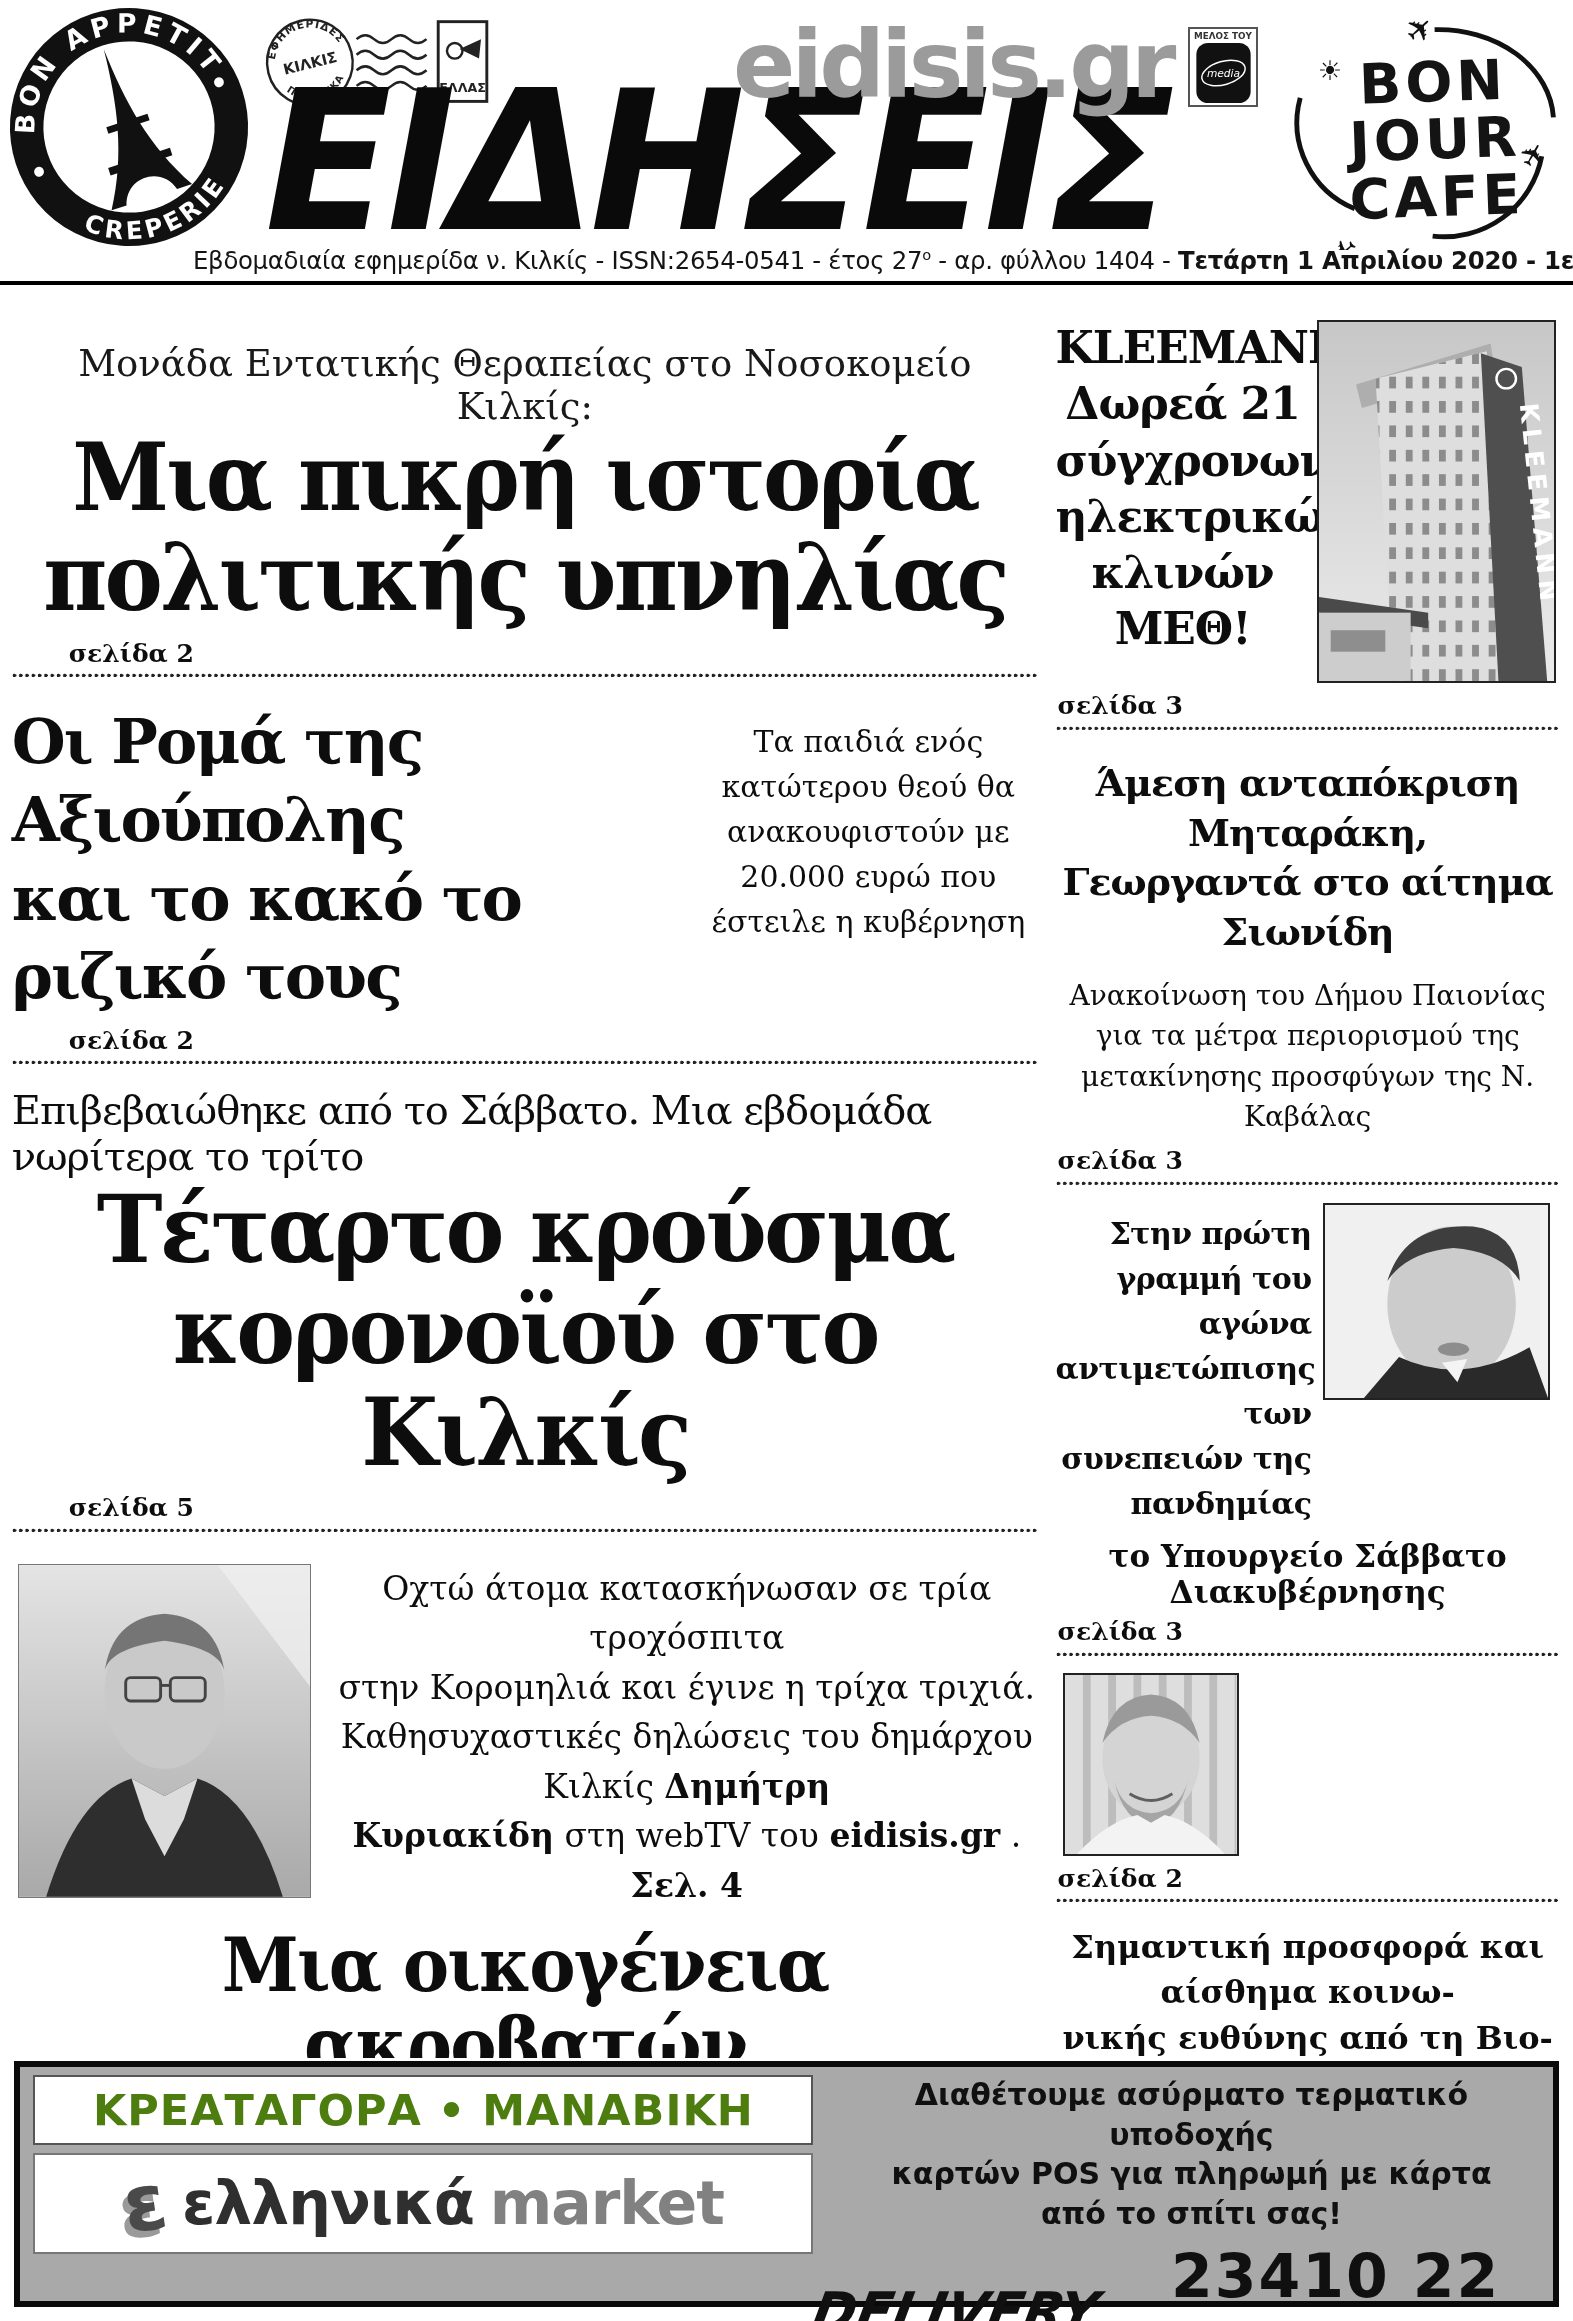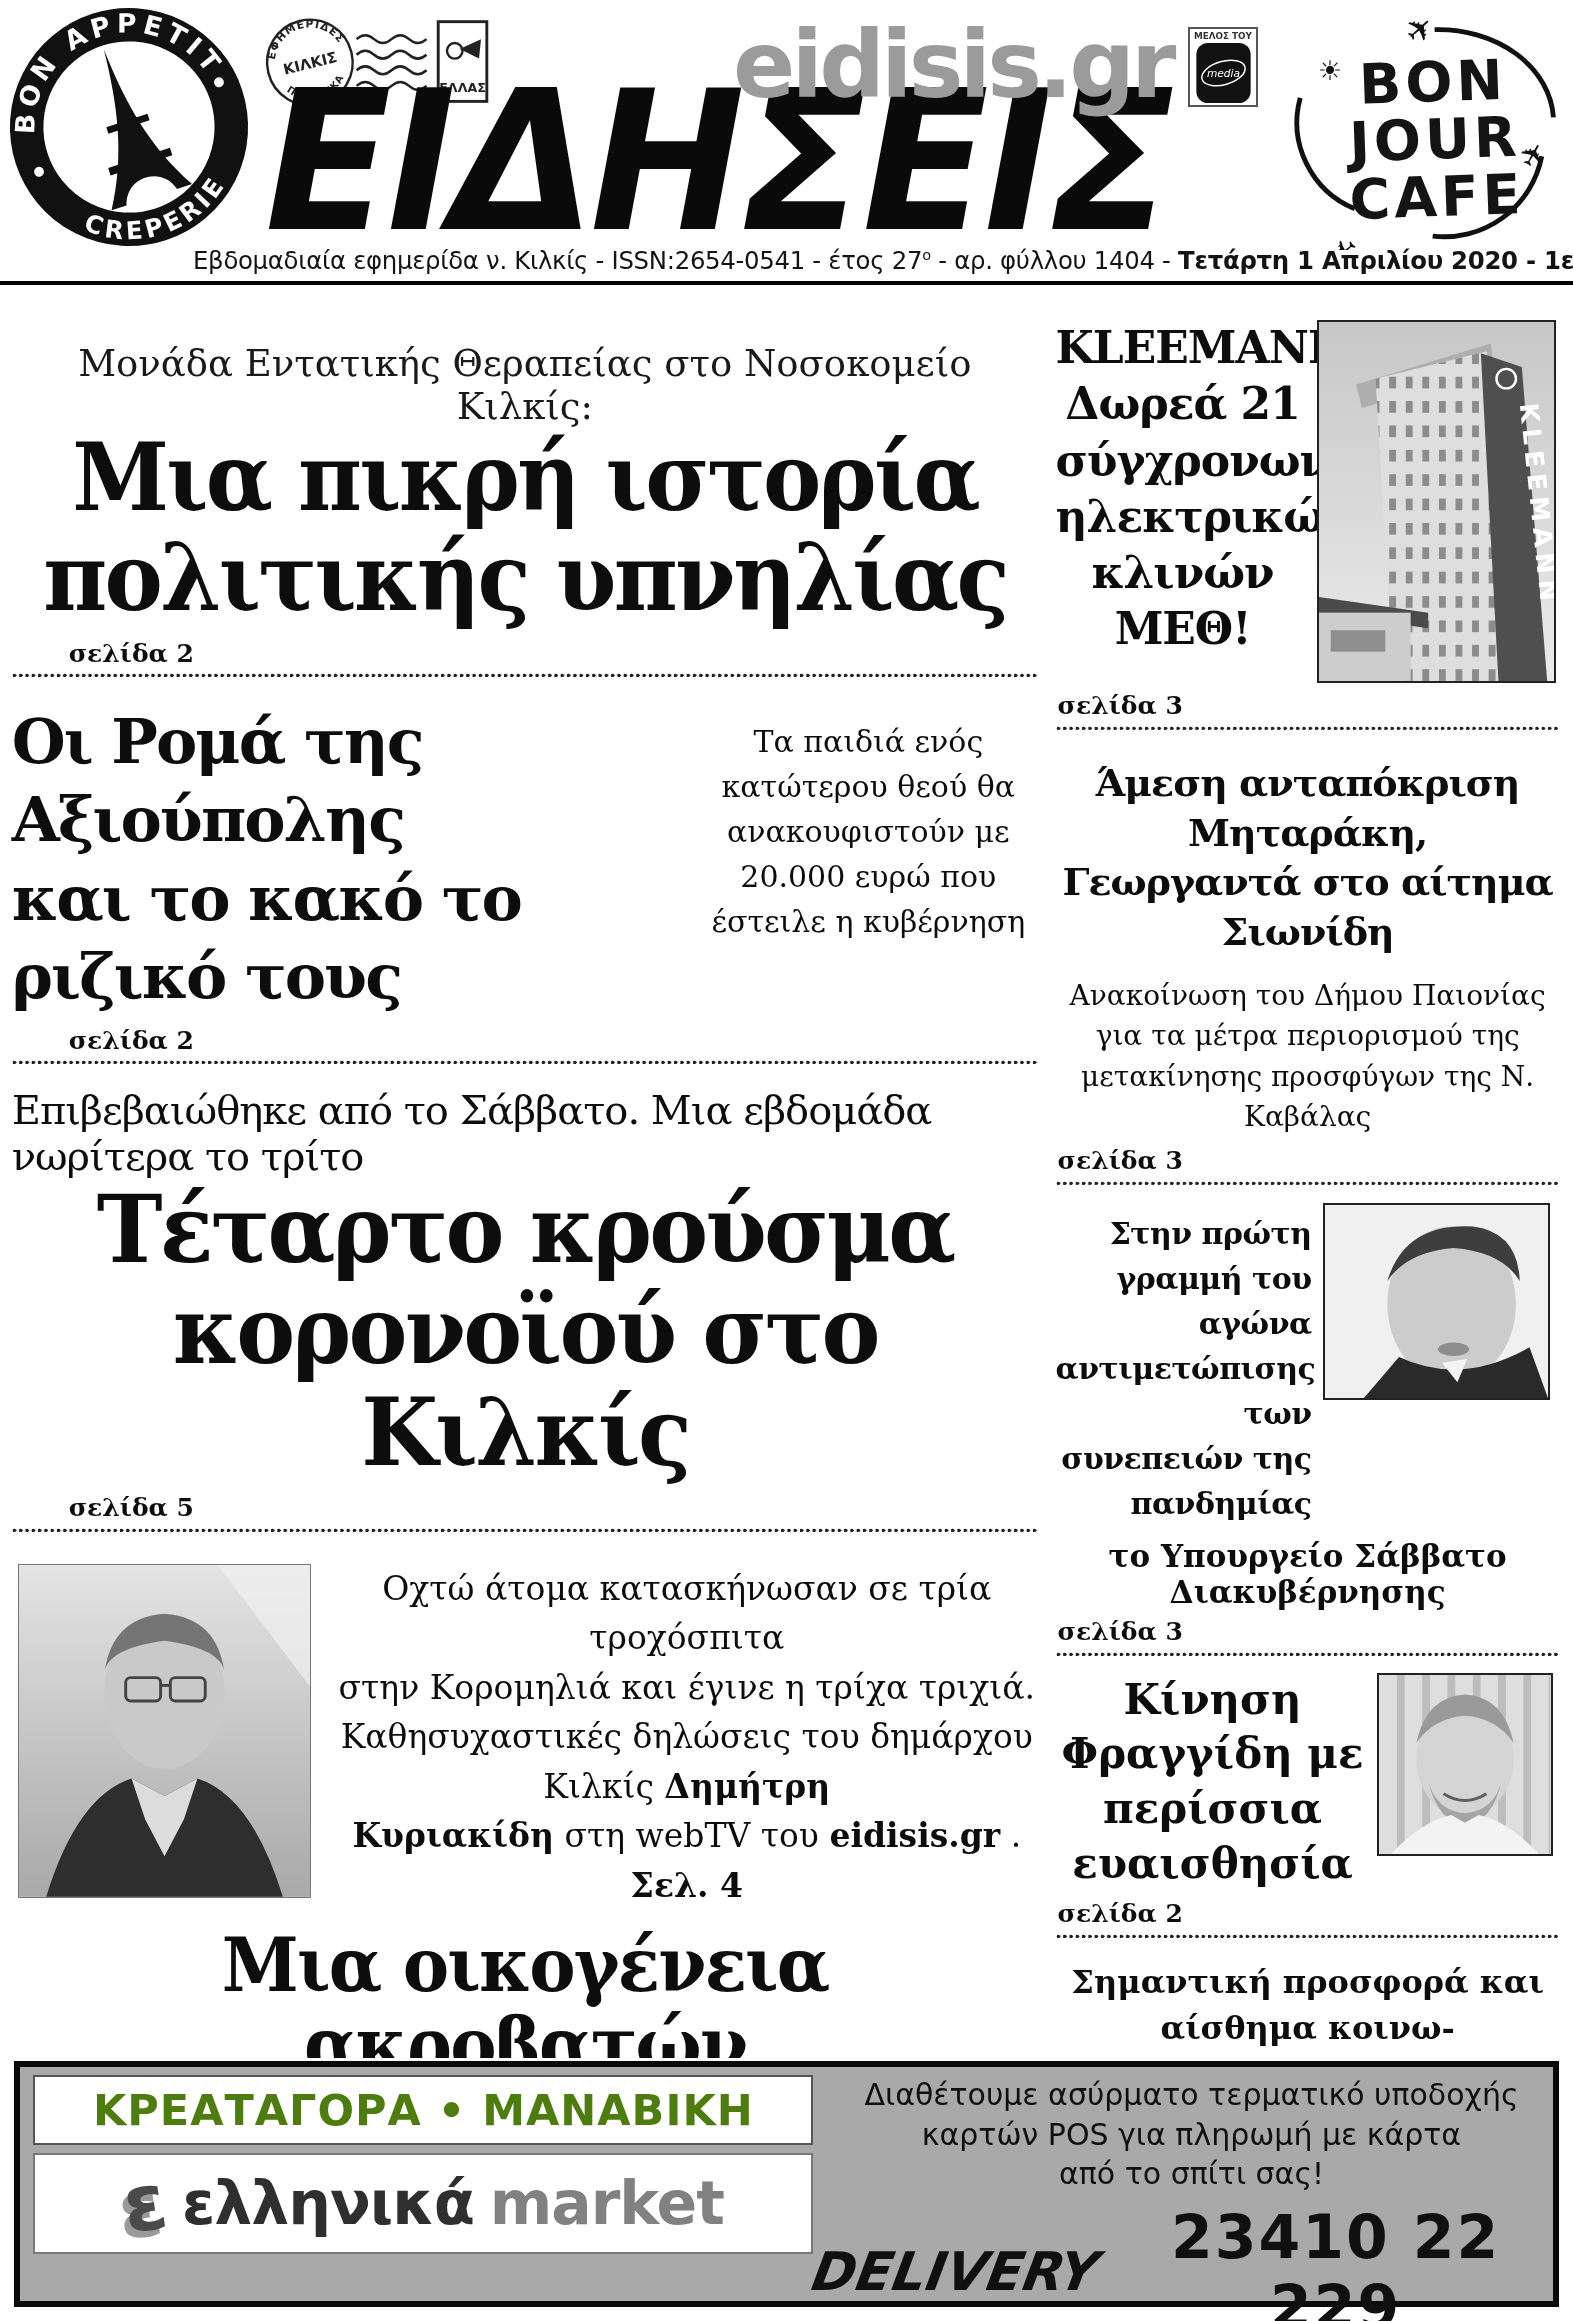--- a/index.html
+++ b/index.html
@@ -79,21 +79,21 @@
   .ad-left { width:780px; display:flex; flex-direction:column; gap:7.8px; }
   .ad-box1 { background:#fff; border:2px solid #555; padding:7.8px 3.9px; text-align:center;
              font-size:43px; font-weight:bold; letter-spacing:1px; color:#4d7c0f; }
   .ad-box2 { background:#fff; border:2px solid #777; height:101px; display:flex;
              align-items:center; justify-content:center; gap:15.6px; }
   .ad-eps { font-size:78px; font-weight:bold; color:#4a4a4a; text-shadow:-5.9px 5.9px 0 #9a9a9a;
             display:inline-block; transform:rotate(-8deg); line-height:.9; }
   .ad-gr { font-size:60px; font-weight:bold; color:#2f2f2f; letter-spacing:-1px; }
   .ad-en { font-size:60px; font-weight:bold; color:#818181; letter-spacing:-1px; }
   .ad-right { flex:1; text-align:center; color:#101010; }
-  .ad-line { font-size:30px; font-weight:normal; line-height:1.32;padding-left:30px; }
+  .ad-line { font-size:30px; font-weight:bold; line-height:1.32;padding-left:30px; }
   .ad-del-row { display:flex; align-items:center; justify-content:center; gap:33px; margin-top:7.8px; }
   .ad-delivery { font-size:53px; font-weight:bold; font-style:italic; transform:skewX(-10deg); display:inline-block; }
   .ad-phone { font-size:60px; font-weight:bold; letter-spacing:2px; }
 
   svg text { font-family:"DejaVu Sans",sans-serif; }
 </style>
 </head>
 <body>
 
 <div class="page">
@@ -309,21 +309,20 @@
             </svg>
           </div>
         </div>
         <div class="r3-tail">το Υπουργείο Σάββατο Διακυβέρνησης</div>
         <div class="r-pageref">σελίδα 3</div>
         <div class="dotline"></div>
       </article>
 
       <article>
         <div class="r4">
-          <div class="r4-h">Κίνηση Φραγγίδη με περίσσια ευαισθησία</div>
           <div class="r4-photo">
             <svg viewBox="0 0 176 184" width="172" height="179">
               <defs>
                   <pattern id="shelf" width="26" height="184" patternUnits="userSpaceOnUse">
                 <rect width="26" height="184" fill="#dedede"></rect>
                     <rect x="18" width="8" height="184" fill="#bdbdbd"></rect>
                   </pattern>
                 </defs>
               <rect width="176" height="184" fill="url(#shelf)"></rect>
               <ellipse cx="88" cy="86" rx="50" ry="60" fill="#d4d4d4"></ellipse>

